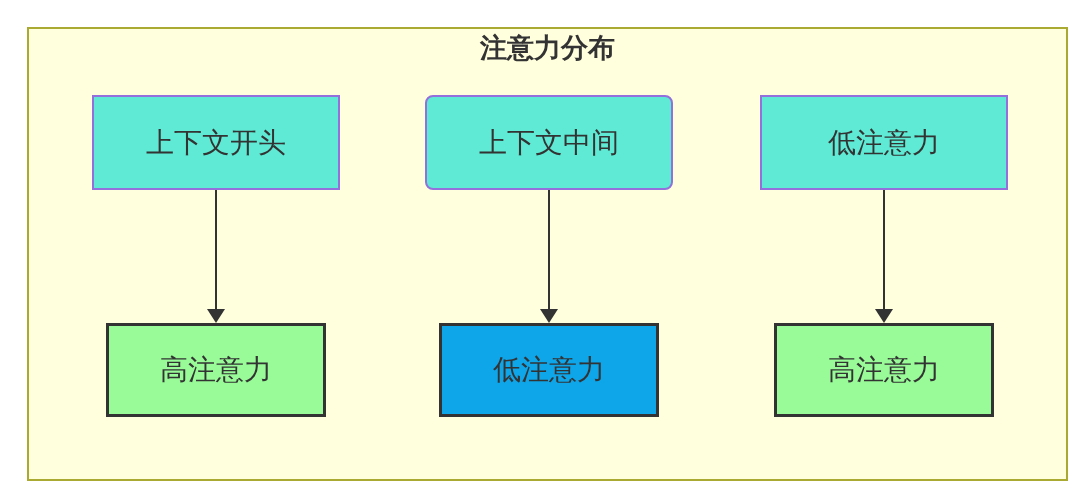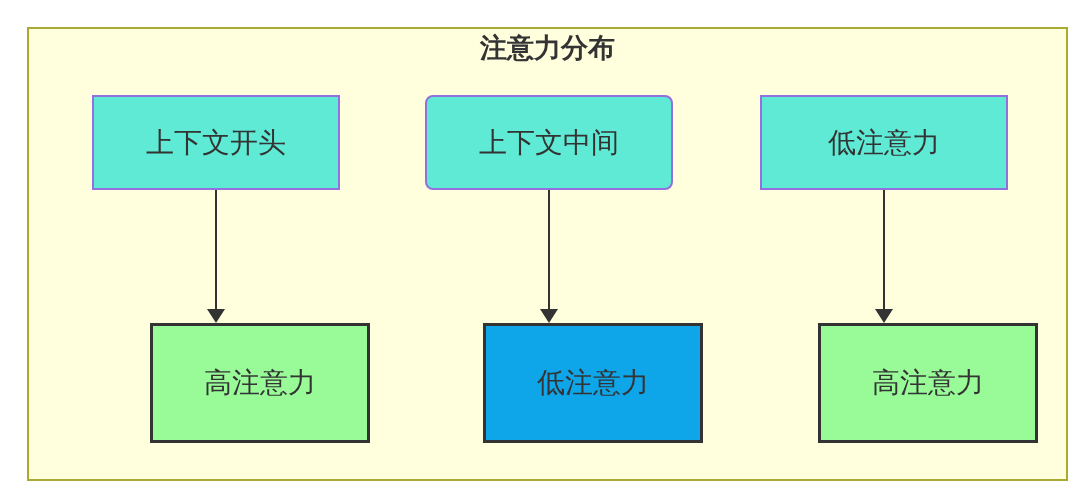--- a/index.html
+++ b/index.html
@@ -50,23 +50,22 @@
   .node.source {
     top: 66px;
     width: 248px;
     height: 95px;
     background: #5eead4;
     border: 2px solid #9370db;
   }
   .node.target {
     top: 294px;
     width: 220px;
-    height: 120px;
+    height: 94px;
     border: 3px solid #333333;
-    margin-left: 44px;
   }
   .node.high { background: #98fb98; }
   .node.low  { background: #0ea5e9; }
   .arrow {
     position: absolute;
     top: 161px;
     height: 133px;
     width: 18px;
     margin-left: -9px;
     display: flex;

